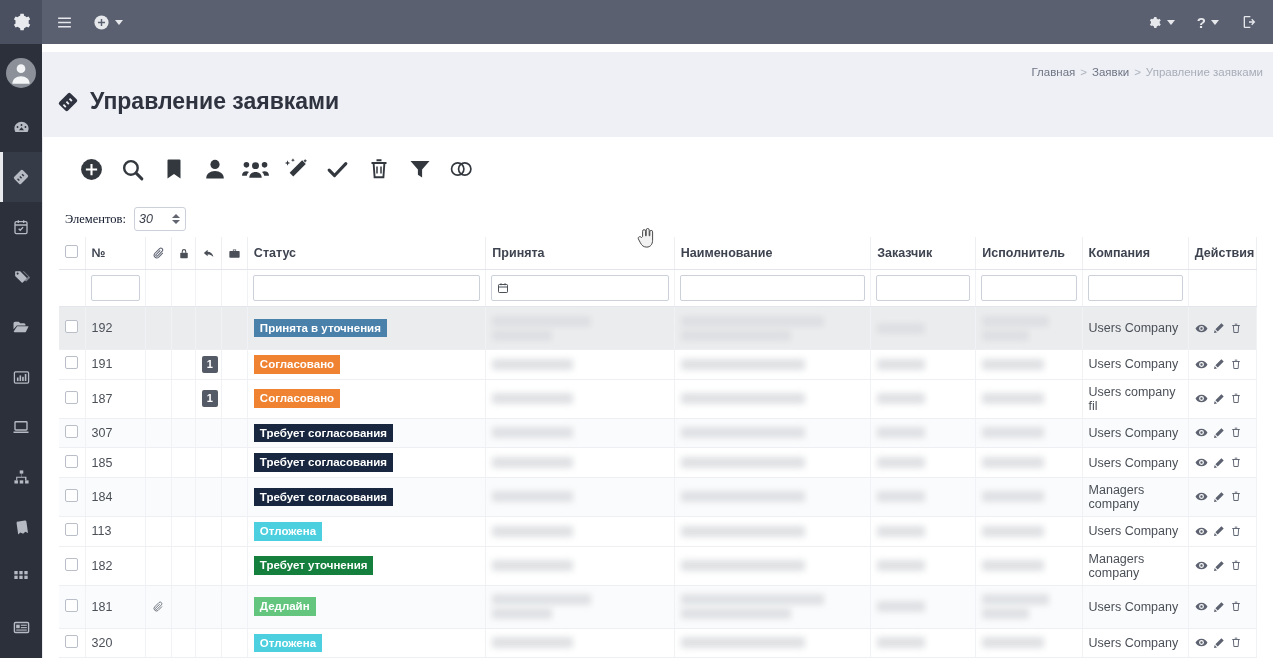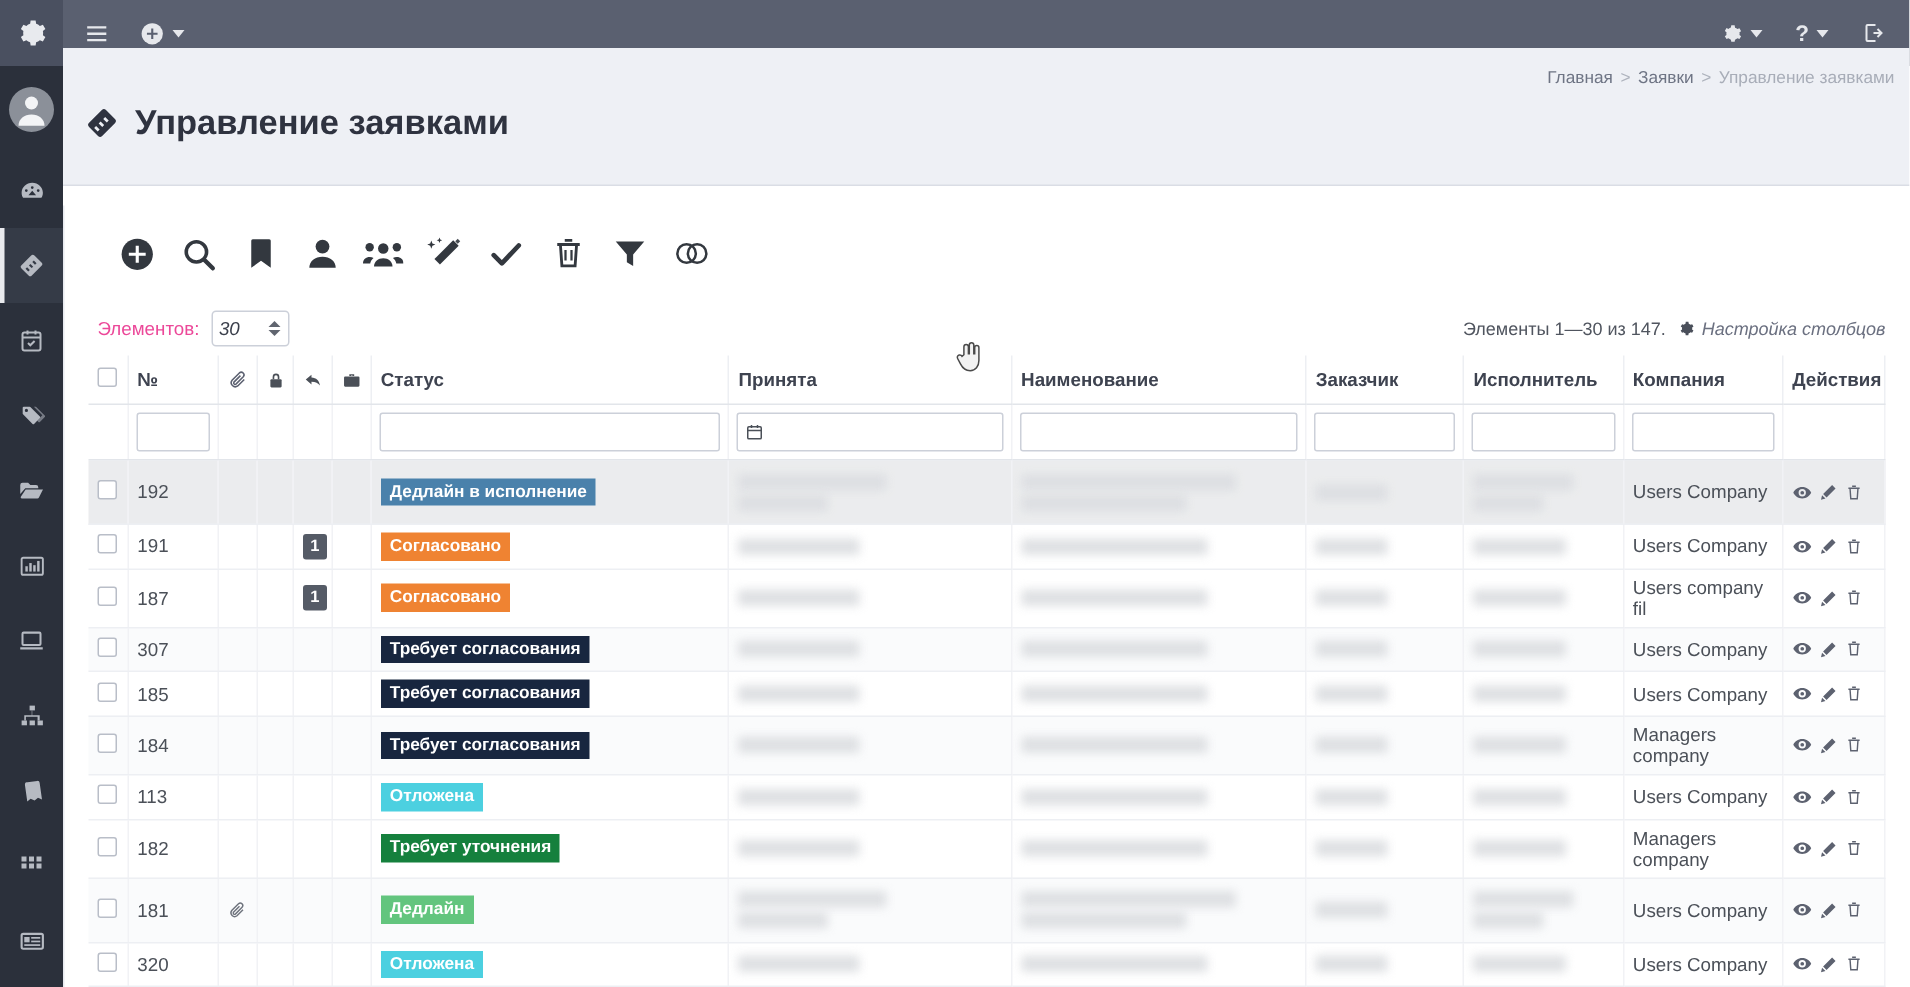--- a/index.html
+++ b/index.html
@@ -62,21 +62,21 @@
   }
   .caret {
     width: 0; height: 0;
     border-left: 4px solid transparent;
     border-right: 4px solid transparent;
     border-top: 5px solid #e6e8ec;
   }
 
   
   .page-header {
-    position: absolute; left: 42px; top: 32px;
+    position: absolute; left: 42px; top: 52px;
     width: 1231px; height: 92px;
     background: #eef0f5;
     border-bottom: 1px solid #dadde5;
     text-decoration: underline;
   }
   .breadcrumb {
     position: absolute; right: 10px; top: 14px;
     font-size: 11.5px; color: #8d93a0;
     display: flex; align-items: center; gap: 5px;
   }
@@ -105,21 +105,21 @@
     display: flex; align-items: center; justify-content: center;
     color: #3a3f4b; cursor: pointer;
   }
 
   
   .controls {
     height: 36px; position: relative;
     padding: 0 16px 0 22px;
     display: flex; align-items: center;
   }
-  .elems-label { font-size: 12.5px; color: #ec4899; }
+  .elems-label { font-size: 12.5px; color: #0f172a; font-family: Liberation Serif, serif; }
   .elems-select {
     margin-left: 8px; width: 52px; height: 24px;
     border: 1px solid #ccd0d9; border-radius: 3px;
     background: #fff; font-size: 12.5px; color: #3a3f4b;
     display: flex; align-items: center; padding: 0 4px;
     position: relative; cursor: pointer; font-style: italic;
   }
   .spinner {
     position: absolute; right: 5px; top: 50%;
     transform: translateY(-50%);
@@ -445,31 +445,20 @@
       </span>
     </div>
 
     <div class="controls">
       <span class="elems-label">Элементов:</span>
       <span class="elems-select">
         <span>30</span>
         <span class="spinner">
           <i class="sp-up"></i>
             <i class="sp-dn"></i>
-        </span>
-      </span>
-      <span class="ctrl-right">
-        <span>Элементы 1—30 из 147.</span>
-        <span class="cfg-link">
-          <span>
-            <svg width="12" height="12" viewBox="0 0 24 24" fill="#4a4f5a">
-              <path d="M12 8.6a3.4 3.4 0 100 6.8 3.4 3.4 0 000-6.8zm8.3 3.4c0-.5 0-1-.1-1.4l1.8-1.3-1.8-3.1-2 .9a7 7 0 00-2.5-1.5L15.2 3h-3.5l-.4 2.6a7 7 0 00-2.5 1.5l-2-.9-1.8 3.1 1.8 1.3a7.5 7.5 0 000 2.8L4.9 14.7l1.8 3.1 2-.9c.7.7 1.6 1.2 2.5 1.5l.4 2.6h3.5l.5-2.6a7 7 0 002.5-1.5l2 .9 1.8-3.1-1.8-1.3c.1-.4.2-.9.2-1.4z"></path>
-            </svg>
-          </span>
-          <span>Настройка столбцов</span>
         </span>
       </span>
     </div>
 
     <div class="table-wrap">
       <table class="grid">
         <colgroup>
           <col style="width:26px">
             <col style="width:60px">
             <col style="width:26px">
@@ -566,21 +555,21 @@
             </td>
             <td></td>
           </tr>
         <tr class="data-row shaded">
               <td style="height:43px"><span class="cb"></span></td>
               <td><span>192</span></td>
               <td></td>
               <td></td>
               <td></td>
               <td></td>
-              <td><span class="badge" style="background:#4a81ab">Дедлайн в исполнение</span></td>
+              <td><span class="badge" style="background:#4a81ab">Принята в уточнения</span></td>
               <td>
                 <span class="blur" style="width:56%"></span>
                 <span class="blur" style="width:34%"></span>
               </td>
               <td>
                 <span class="blur" style="width:78%"></span>
                 <span class="blur" style="width:60%"></span>
               </td>
               <td>
                 <span class="blur" style="width:52%"></span>

